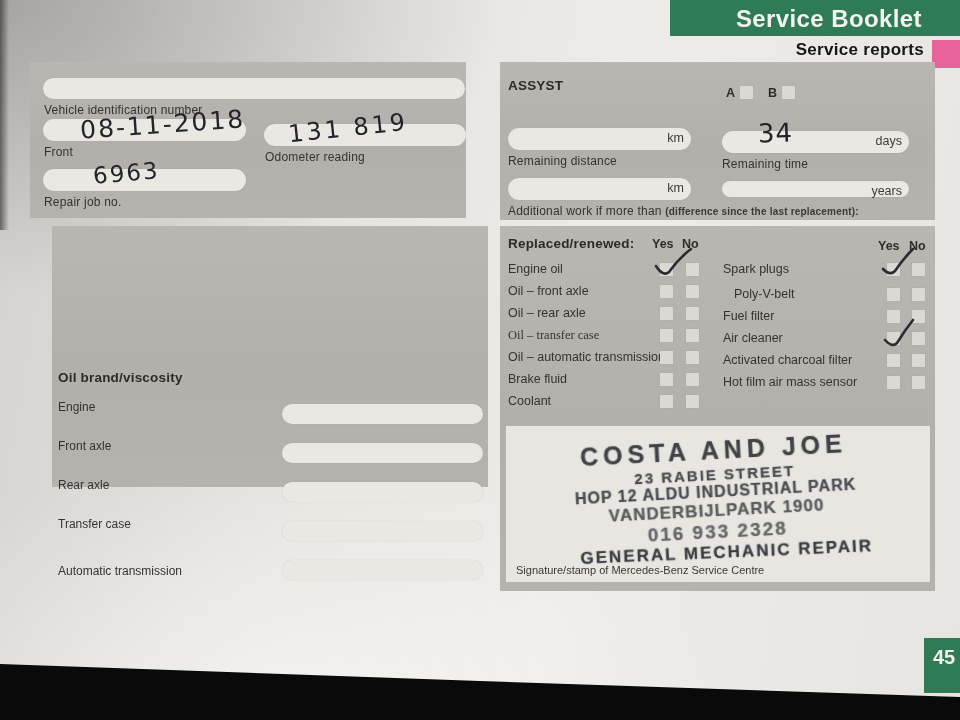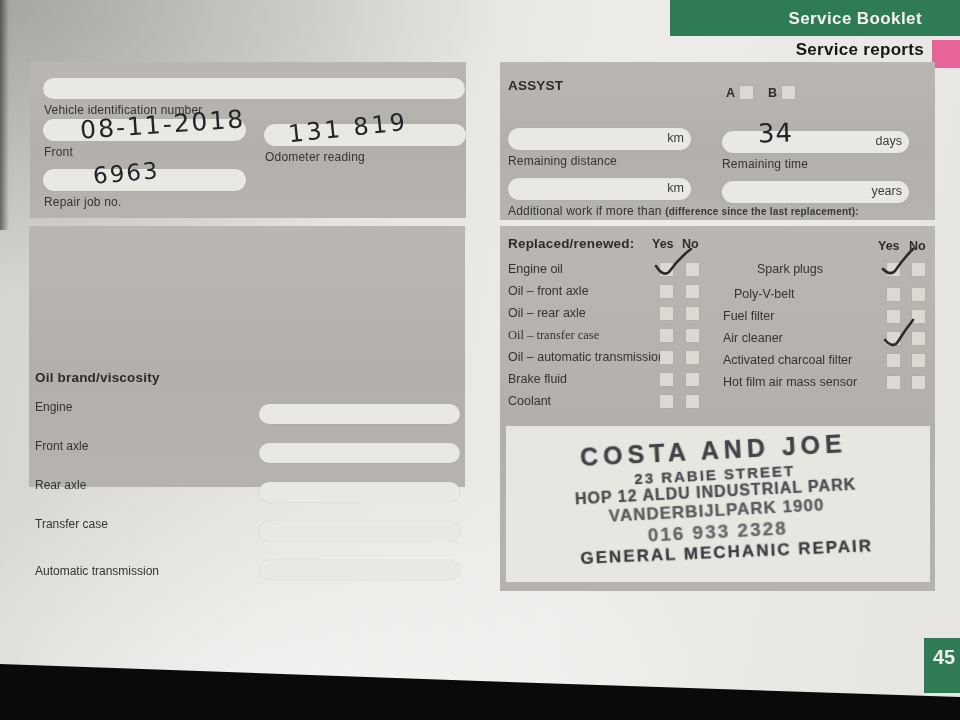--- a/index.html
+++ b/index.html
@@ -14,21 +14,21 @@
   .lbl{position:absolute;font-size:12px;color:#343331;letter-spacing:.2px;white-space:nowrap;}
   .hdr{font-weight:bold;font-size:13.5px;color:#2c2b29;}
   .unit{position:absolute;right:7px;top:3px;font-size:12.5px;color:#3d3c3a;}
   .cb{position:absolute;width:13px;height:13px;background:#dcd9d3;box-shadow:0 0 1px rgba(130,128,124,.4);}
   .yn{position:absolute;font-size:12.5px;font-weight:bold;color:#2e2d2b;}
   .hand{position:absolute;font-family:"DejaVu Sans",sans-serif;color:#232329;white-space:nowrap;}
   .rlabel{position:absolute;left:8px;font-size:12.5px;color:#343331;white-space:nowrap;}
   .olabel{position:absolute;left:6px;font-size:12px;color:#343331;white-space:nowrap;}
   .greenbar{position:absolute;left:670px;top:0;width:290px;height:36px;background:#2e7b56;
     text-align:right;line-height:37px;padding-right:0;}
-  .greenbar span{font-size:17px;font-weight:bold;color:#f4f3f0;letter-spacing:.4px;margin-right:38px;}
+  .greenbar span{font-size:24px;font-weight:bold;color:#f4f3f0;letter-spacing:.4px;margin-right:38px;}
   .reports{position:absolute;left:640px;top:40px;width:284px;text-align:right;
     font-size:17px;font-weight:bold;color:#161614;letter-spacing:.3px;}
   .pinktab{position:absolute;left:932px;top:40px;width:28px;height:28px;background:#e9639b;}
   .pagetab{position:absolute;left:924px;top:638px;width:36px;height:55px;background:#2e7b56;}
   .pagetab span{display:block;margin:8px 0 0 9px;font-size:20px;font-weight:bold;color:#f2f1ee;}
   .stamp-panel{position:absolute;left:6px;top:200px;width:424px;height:156px;background:#e8e6e1;}
   .stamp{position:absolute;left:30px;top:10px;width:360px;transform:rotate(-3deg);
     text-align:center;color:#26262c;font-weight:bold;filter:blur(.3px);}
   .stamp div{text-shadow:0 0 1.2px rgba(35,35,45,.65);}
   .s1{font-size:25px;letter-spacing:5px;opacity:.85;}
@@ -87,30 +87,30 @@
 
     <div class="field" style="left:222px;top:69px;width:187px;height:22px;">
       <span class="unit">days</span>
     </div>
     <div class="lbl" style="left:222px;top:95px;">Remaining time</div>
     <div class="hand" style="left:258px;top:56px;font-size:26px;letter-spacing:1px;transform:rotate(-2deg);">34</div>
 
     <div class="field" style="left:8px;top:116px;width:183px;height:22px;">
       <span class="unit">km</span>
     </div>
-    <div class="field" style="left:222px;top:119px;width:187px;height:22px;text-align:right;">
+    <div class="field" style="left:222px;top:119px;width:187px;height:16px;text-align:right;">
       <span class="unit">years</span>
     </div>
     <div class="lbl" style="left:8px;top:142px;">
       <span>Additional work if more than</span>
       <span class="small-note">(difference since the last replacement):</span>
     </div>
   </div>
 
-  <div class="panel" style="left:29px;top:226px;width:436px;height:261px;">
+  <div class="panel" style="left:52px;top:226px;width:436px;height:261px;">
     <div class="lbl hdr" style="left:6px;top:144px;">Oil brand/viscosity</div>
 
     <div class="olabel" style="top:174px;">Engine</div>
     <div class="field" style="left:230px;top:178px;width:201px;height:20px;"></div>
 
     <div class="olabel" style="top:213px;">Front axle</div>
     <div class="field" style="left:230px;top:217px;width:201px;height:20px;"></div>
 
     <div class="olabel" style="top:252px;">Rear axle</div>
     <div class="field" style="left:230px;top:256px;width:201px;height:20px;"></div>
@@ -150,21 +150,21 @@
     <div class="cb" style="left:186px;top:125px;"></div>
 
     <div class="rlabel" style="top:146px;">Brake fluid</div>
     <div class="cb" style="left:160px;top:147px;"></div>
     <div class="cb" style="left:186px;top:147px;"></div>
 
     <div class="rlabel" style="top:168px;">Coolant</div>
     <div class="cb" style="left:160px;top:169px;"></div>
     <div class="cb" style="left:186px;top:169px;"></div>
 
-    <div class="rlabel" style="left:223px;top:36px;margin-left:34px;">Spark plugs</div>
+    <div class="rlabel" style="left:223px;top:36px;">Spark plugs</div>
     <div class="cb" style="left:387px;top:37px;"></div>
     <div class="cb" style="left:412px;top:37px;"></div>
 
     <div class="rlabel" style="left:234px;top:61px;">Poly-V-belt</div>
     <div class="cb" style="left:387px;top:62px;"></div>
     <div class="cb" style="left:412px;top:62px;"></div>
 
     <div class="rlabel" style="left:223px;top:83px;">Fuel filter</div>
     <div class="cb" style="left:387px;top:84px;"></div>
     <div class="cb" style="left:412px;top:84px;"></div>
@@ -183,20 +183,21 @@
 
     <div class="stamp-panel">
       <div class="stamp">
         <div class="s1">COSTA AND JOE</div>
         <div class="s2">23 RABIE STREET</div>
         <div class="s3">HOP 12 ALDU INDUSTRIAL PARK</div>
         <div class="s4">VANDERBIJLPARK 1900</div>
         <div class="s5">016 933 2328</div>
         <div class="s6">GENERAL MECHANIC REPAIR</div>
       </div>
+      <div class="caption">Signature/stamp of Mercedes-Benz Service Centre</div>
     </div>
   </div>
 
   <svg class="marks" width="960" height="720" viewBox="0 0 960 720">
     <path d="M656,266 Q663,277 669,272 Q679,258 691,249" fill="none" stroke="#2b2b30" stroke-width="2.6" stroke-linecap="round"></path>
     <path d="M883,269 Q890,276 895,271 Q903,259 913,249" fill="none" stroke="#2b2b30" stroke-width="2.6" stroke-linecap="round"></path>
     <path d="M885,340 Q892,348 897,343 Q905,330 913,320" fill="none" stroke="#2b2b30" stroke-width="2.6" stroke-linecap="round"></path>
   </svg>
 
   <div class="pagetab">

